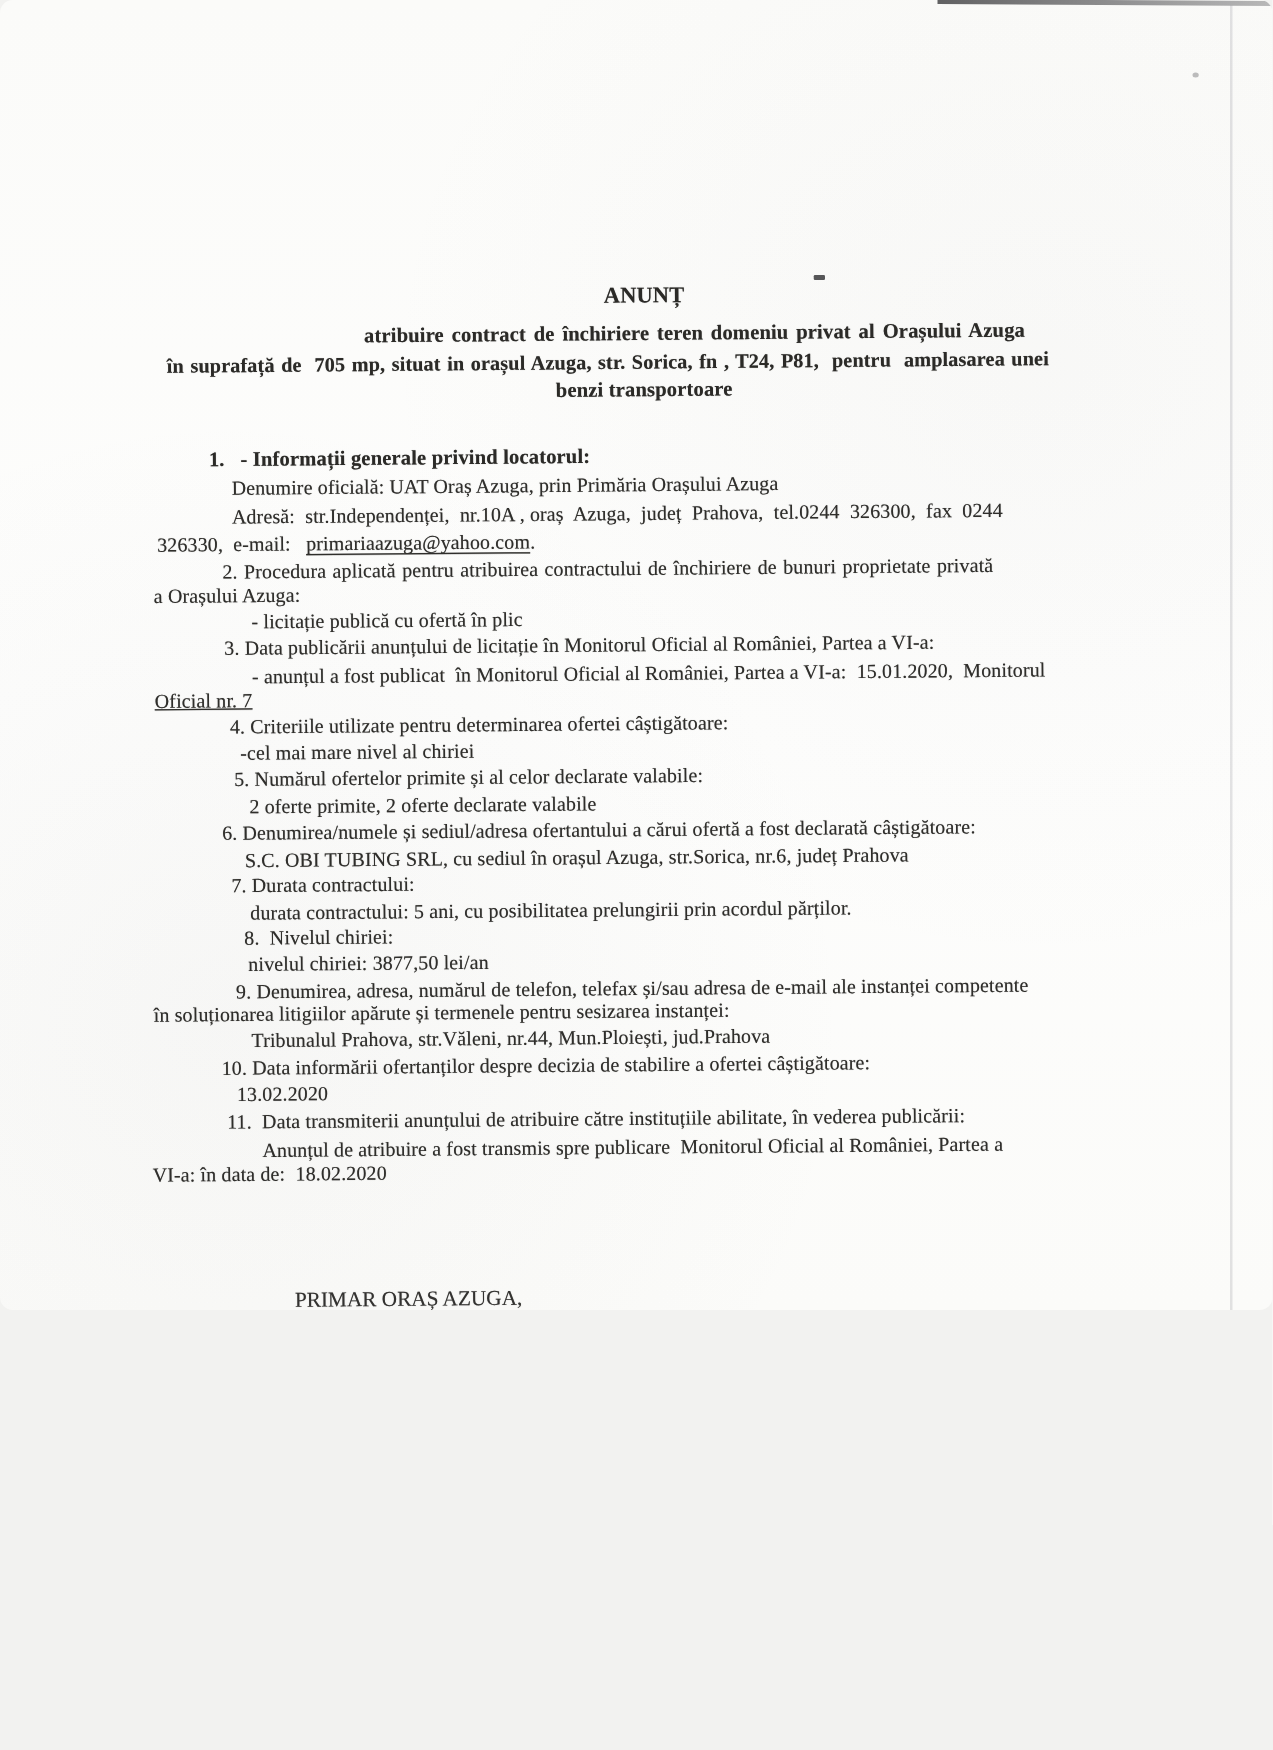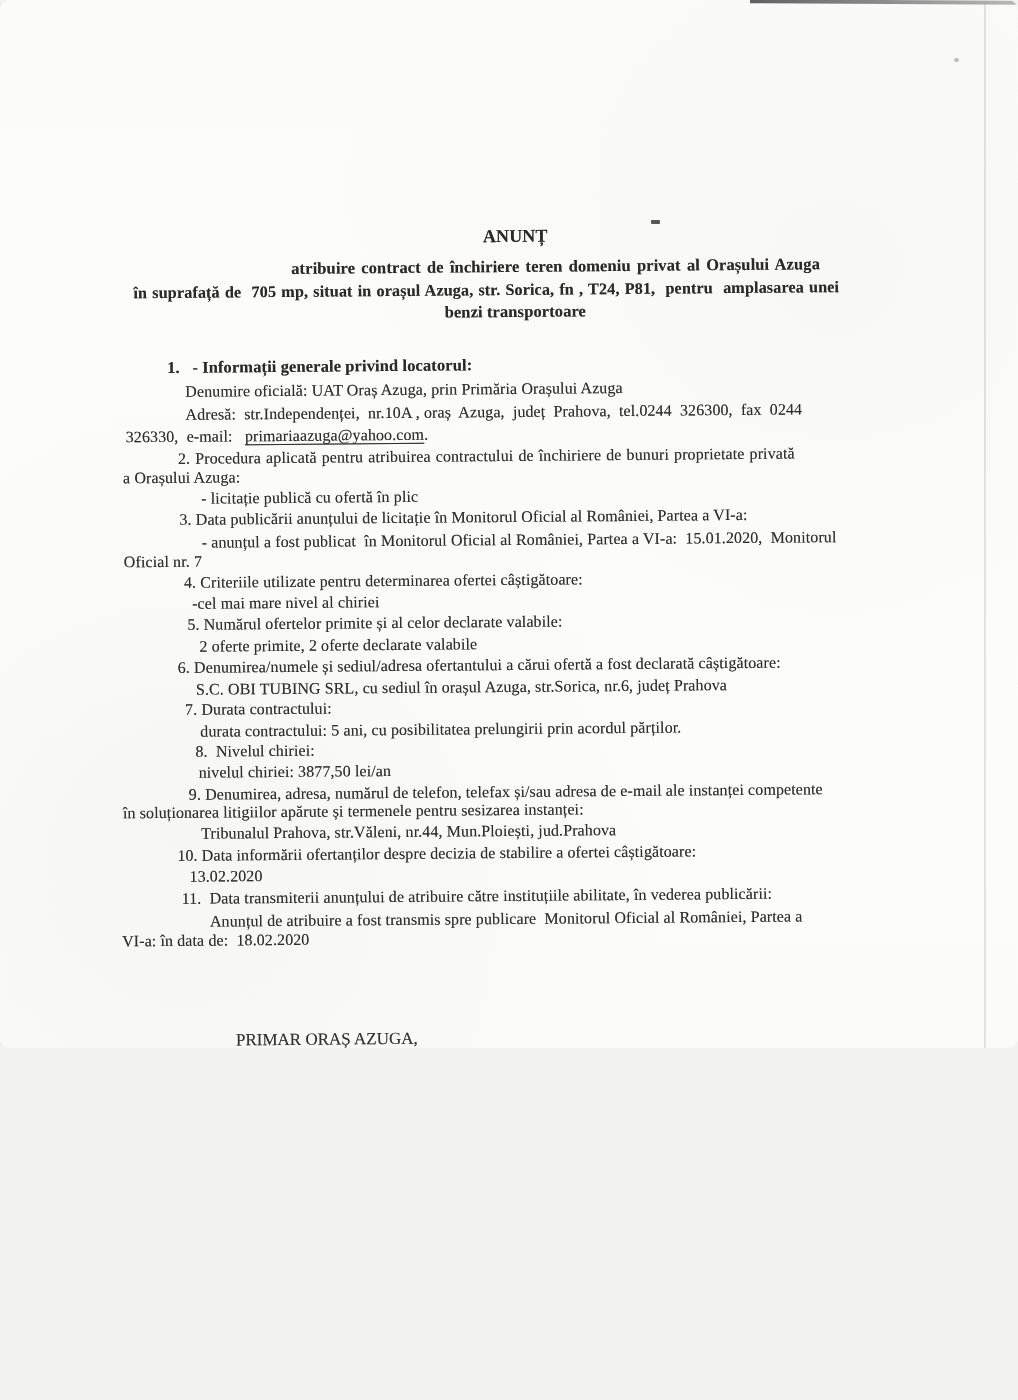--- a/index.html
+++ b/index.html
@@ -82,21 +82,21 @@
         <div class="line b" style="left: 448px; top: 302px; font-size: 16.5px;">benzi transportoare</div>
         <div class="line b" style="left: 170px; top: 355px; font-size: 16.5px;">1.   - Informații generale privind locatorul:</div>
         <div class="line" style="left: 188px; top: 379px;">Denumire oficială: UAT Oraș Azuga, prin Primăria Orașului Azuga</div>
         <div class="line" style="left: 188px; top: 402px;">Adresă:  str.Independenței,  nr.10A , oraș  Azuga,  județ  Prahova,  tel.0244  326300,  fax  0244</div>
         <div class="line" style="left: 128px; top: 424px;"><span>326330,  e-mail:   </span><span class="u">primariaazuga@yahoo.com</span><span>.</span></div>
         <div class="line" style="left: 180px; top: 446px; word-spacing: 1px;">2. Procedura aplicată pentru atribuirea contractului de închiriere de bunuri proprietate privată</div>
         <div class="line" style="left: 125px; top: 465px;">a Orașului Azuga:</div>
         <div class="line" style="left: 203px; top: 486px;">- licitație publică cu ofertă în plic</div>
         <div class="line" style="left: 181px; top: 507px;">3. Data publicării anunțului de licitație în Monitorul Oficial al României, Partea a VI-a:</div>
         <div class="line" style="left: 203px; top: 530px;">- anunțul a fost publicat  în Monitorul Oficial al României, Partea a VI-a:  15.01.2020,  Monitorul</div>
-        <div class="line" style="left: 125px; top: 549px;">Oficial nr. 7</div>
+        <div class="line" style="left: 125px; top: 549px; text-decoration: underline;">Oficial nr. 7</div>
         <div class="line" style="left: 185px; top: 570px;">4. Criteriile utilizate pentru determinarea ofertei câștigătoare:</div>
         <div class="line" style="left: 193px; top: 591px;">-cel mai mare nivel al chiriei</div>
         <div class="line" style="left: 188px; top: 612px;">5. Numărul ofertelor primite și al celor declarate valabile:</div>
         <div class="line" style="left: 200px; top: 634px;">2 oferte primite, 2 oferte declarate valabile</div>
         <div class="line" style="left: 178px; top: 655px;">6. Denumirea/numele și sediul/adresa ofertantului a cărui ofertă a fost declarată câștigătoare:</div>
         <div class="line" style="left: 196px; top: 677px;">S.C. OBI TUBING SRL, cu sediul în orașul Azuga, str.Sorica, nr.6, județ Prahova</div>
         <div class="line" style="left: 185px; top: 697px;">7. Durata contractului:</div>
         <div class="line" style="left: 200px; top: 719px;">durata contractului: 5 ani, cu posibilitatea prelungirii prin acordul părților.</div>
         <div class="line" style="left: 195px; top: 739px;">8.  Nivelul chiriei:</div>
         <div class="line" style="left: 198px; top: 760px;">nivelul chiriei: 3877,50 lei/an</div>

